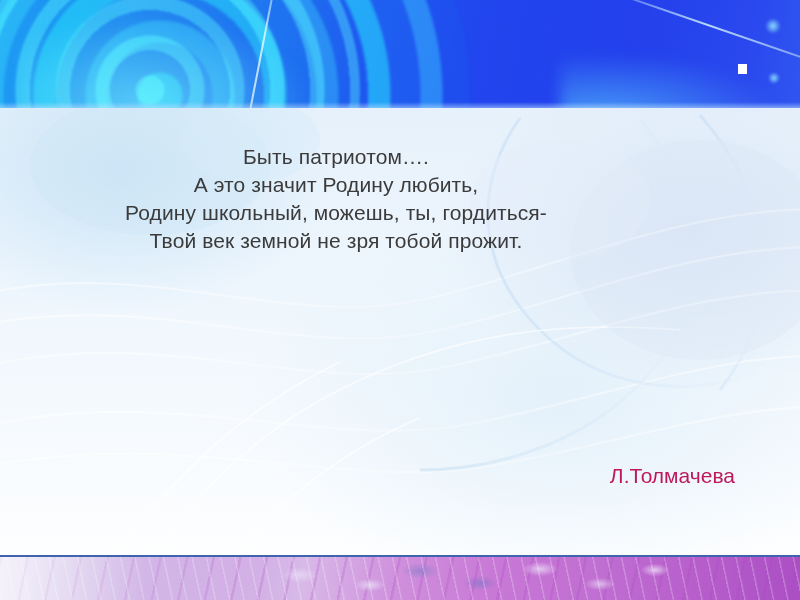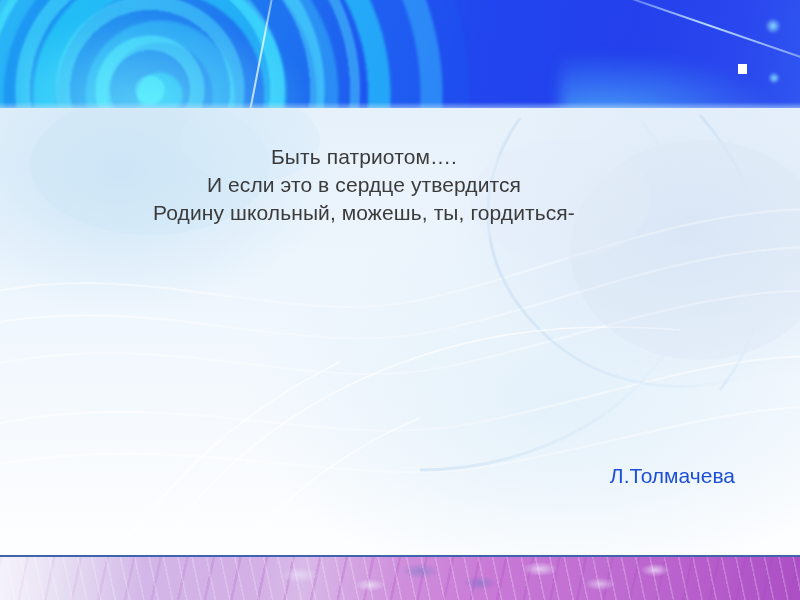--- a/index.html
+++ b/index.html
@@ -137,38 +137,37 @@
     background: #ffffff;
   }
 
   
   .poem {
     position: absolute;
     left: 0;
     top: 143px;
     width: 672px;
     text-align: center;
-    padding-left: 28px;
   }
   .poem-line {
     font-size: 21px;
     line-height: 28px;
     color: #3b3b3b;
     letter-spacing: 0.1px;
     white-space: pre;
   }
   .author {
     position: absolute;
     left: 0;
     top: 462px;
     width: 735px;
     text-align: right;
     font-size: 21px;
     line-height: 28px;
-    color: #1d4ed8;
+    color: #be185d;
   }
 
   
   .bottom-rule {
     position: absolute;
     left: 0; top: 555px;
     width: 800px; height: 2px;
     background: #3f63ad;
   }
   .bottom-band {
@@ -275,22 +274,23 @@
     <div class="header-streak2"></div>
     <div class="header-dot-a"></div>
     <div class="header-dot-b"></div>
     <div class="header-bottom-fade"></div>
   </div>
 
   <div class="header-marker"></div>
 
   <div class="poem">
     <div class="poem-line">Быть патриотом….</div>
-    <div class="poem-line">И если это в сердце утвердится</div>
+    <div class="poem-line">А это значит Родину любить,</div>
     <div class="poem-line">Родину школьный, можешь, ты, гордиться-</div>
+    <div class="poem-line">Твой век земной не зря тобой прожит.</div>
   </div>
 
   <div class="author">Л.Толмачева</div>
 
   <div class="bottom-rule"></div>
   <div class="bottom-band">
     <div class="band-cells"></div>
     <div class="band-streaks"></div>
     <div class="band-light-left"></div>
   </div>

